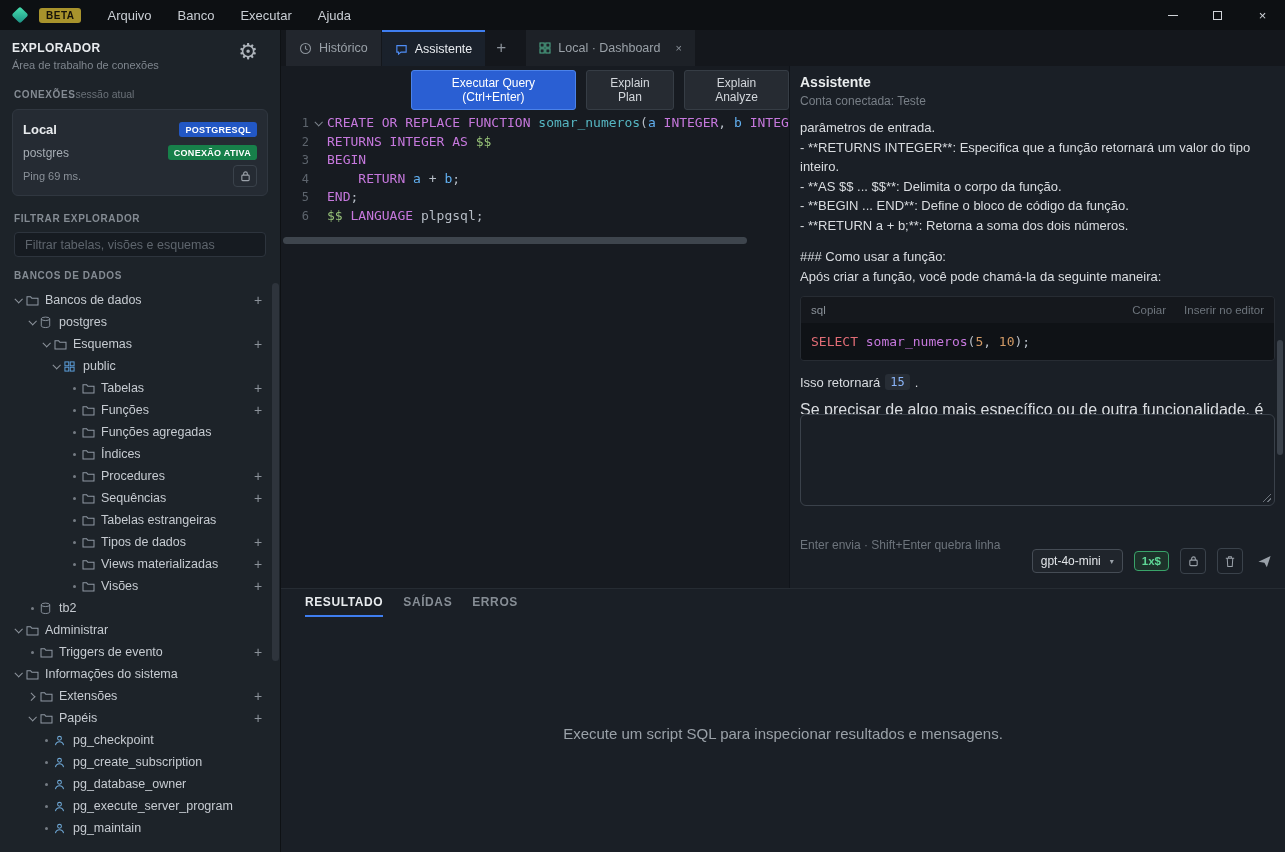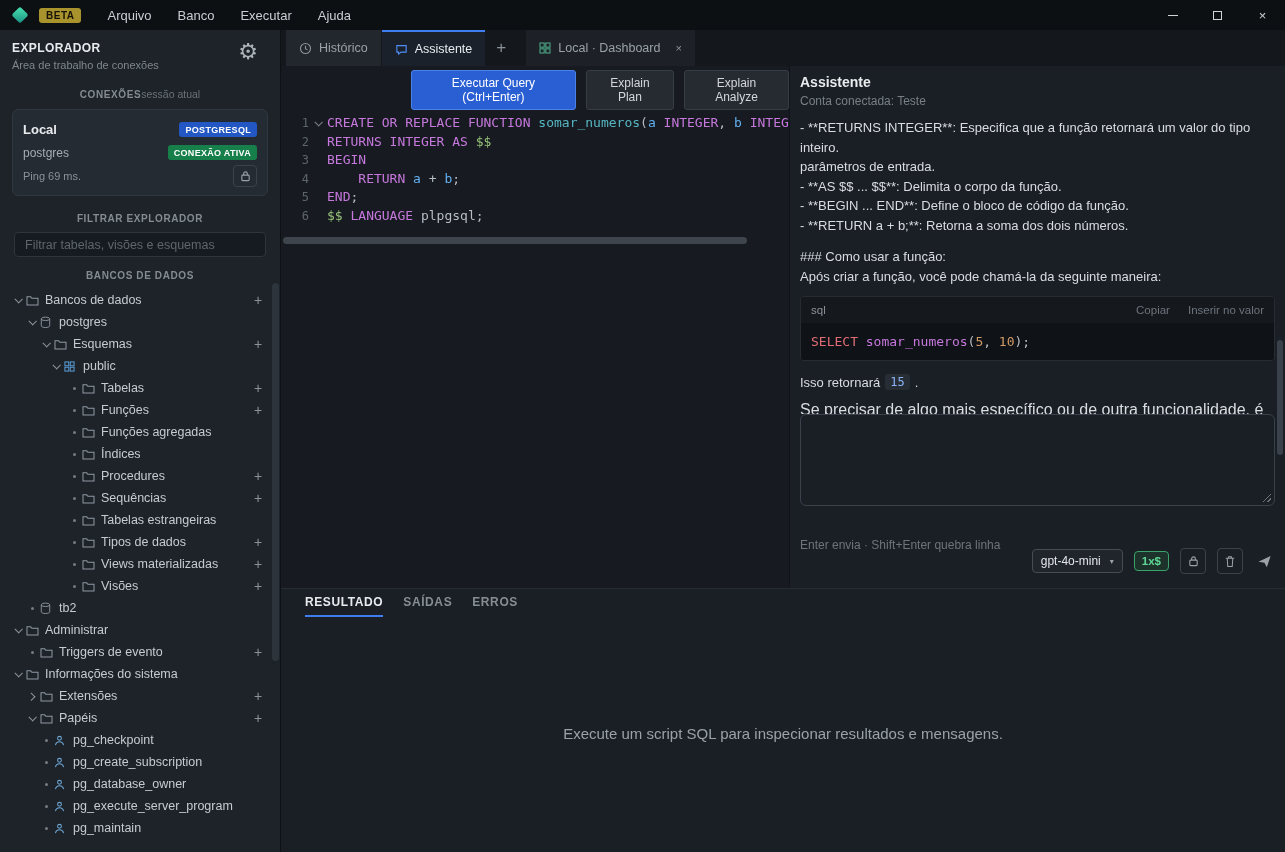--- a/index.html
+++ b/index.html
@@ -21,21 +21,21 @@
   .min-glyph { width:10px; height:1px; background:currentColor; display:block; }
   .max-glyph { width:9px; height:9px; border:1px solid currentColor; display:block; }
 
   
   .sidebar { position:absolute; top:30px; left:0; width:281px; bottom:0; background:#1d2329;
     border-right:1px solid #0e1114; overflow:hidden; }
   .sb-header { display:flex; justify-content:space-between; align-items:flex-start; padding:11px 12px 6px; }
   .sb-title { font-size:12px; font-weight:bold; letter-spacing:.4px; color:#e8ebee; }
   .sb-sub { font-size:11px; color:#7f868e; margin-top:4px; }
   .gear { font-size:22px; color:#aeb4bb; line-height:1; cursor:pointer; margin-right:10px; }
-  .section-row { display:flex; justify-content:center; align-items:center; padding:11px 14px 6px; }
+  .section-row { display:flex; justify-content:flex-start; align-items:center; padding:11px 14px 6px; }
   .section-label { font-size:10px; font-weight:bold; letter-spacing:.6px; color:#848b93; }
   .session-label { font-size:10.5px; color:#6a7178; }
   .conn-card { margin:3px 12px 6px; background:#252b33; border:1px solid #303740; border-radius:6px; padding:8px 10px; }
   .conn-row { display:flex; justify-content:space-between; align-items:center; min-height:23px; }
   .conn-name { font-size:13px; font-weight:bold; color:#e8ebee; }
   .conn-db { font-size:12px; color:#a6adb4; }
   .conn-ping { font-size:11px; color:#8a9199; }
   .badge { font-size:9px; font-weight:bold; letter-spacing:.3px; padding:2.5px 6px; border-radius:3px; color:#fff; }
   .badge-blue { background:#2257c4; }
   .badge-green { background:#17804a; }
@@ -528,35 +528,35 @@
             <div class="h-thumb"></div>
           </div>
       </div>
     </section>
 
     <section class="assistant-pane">
       <div class="chat-scroll">
         <div class="as-title">Assistente</div>
         <div class="as-sub">Conta conectada: Teste</div>
         <div class="chat-messages">
+            <div class="chat-msg">parâmetros de entrada.</div>
             <div class="chat-msg">- **RETURNS INTEGER**: Especifica que a função retornará um valor do tipo inteiro.</div>
-            <div class="chat-msg">parâmetros de entrada.</div>
             <div class="chat-msg">- **AS $$ ... $$**: Delimita o corpo da função.</div>
             <div class="chat-msg">- **BEGIN ... END**: Define o bloco de código da função.</div>
             <div class="chat-msg">- **RETURN a + b;**: Retorna a soma dos dois números.</div>
             <div class="chat-msg gap">### Como usar a função:</div>
             <div class="chat-msg">Após criar a função, você pode chamá-la da seguinte maneira:</div>
           </div>
 
         <div class="code-block">
           <div class="cb-header">
             <span class="cb-lang">sql</span>
             <span class="cb-actions">
               <span class="cb-action">Copiar</span>
-              <span class="cb-action">Inserir no valor</span>
+              <span class="cb-action">Inserir no editor</span>
             </span>
           </div>
           <div class="cb-body"><span class="tok-red">SELECT</span><span class="tok-plain"> </span><span class="tok-kw">somar_numeros</span><span class="tok-plain">(</span><span class="tok-num">5</span><span class="tok-plain">, </span><span class="tok-num">10</span><span class="tok-plain">);</span></div>
         </div>
 
         <div class="result-line">
           <span>Isso retornará</span>
           <span class="inline-code">15</span>
           <span>.</span>
         </div>

